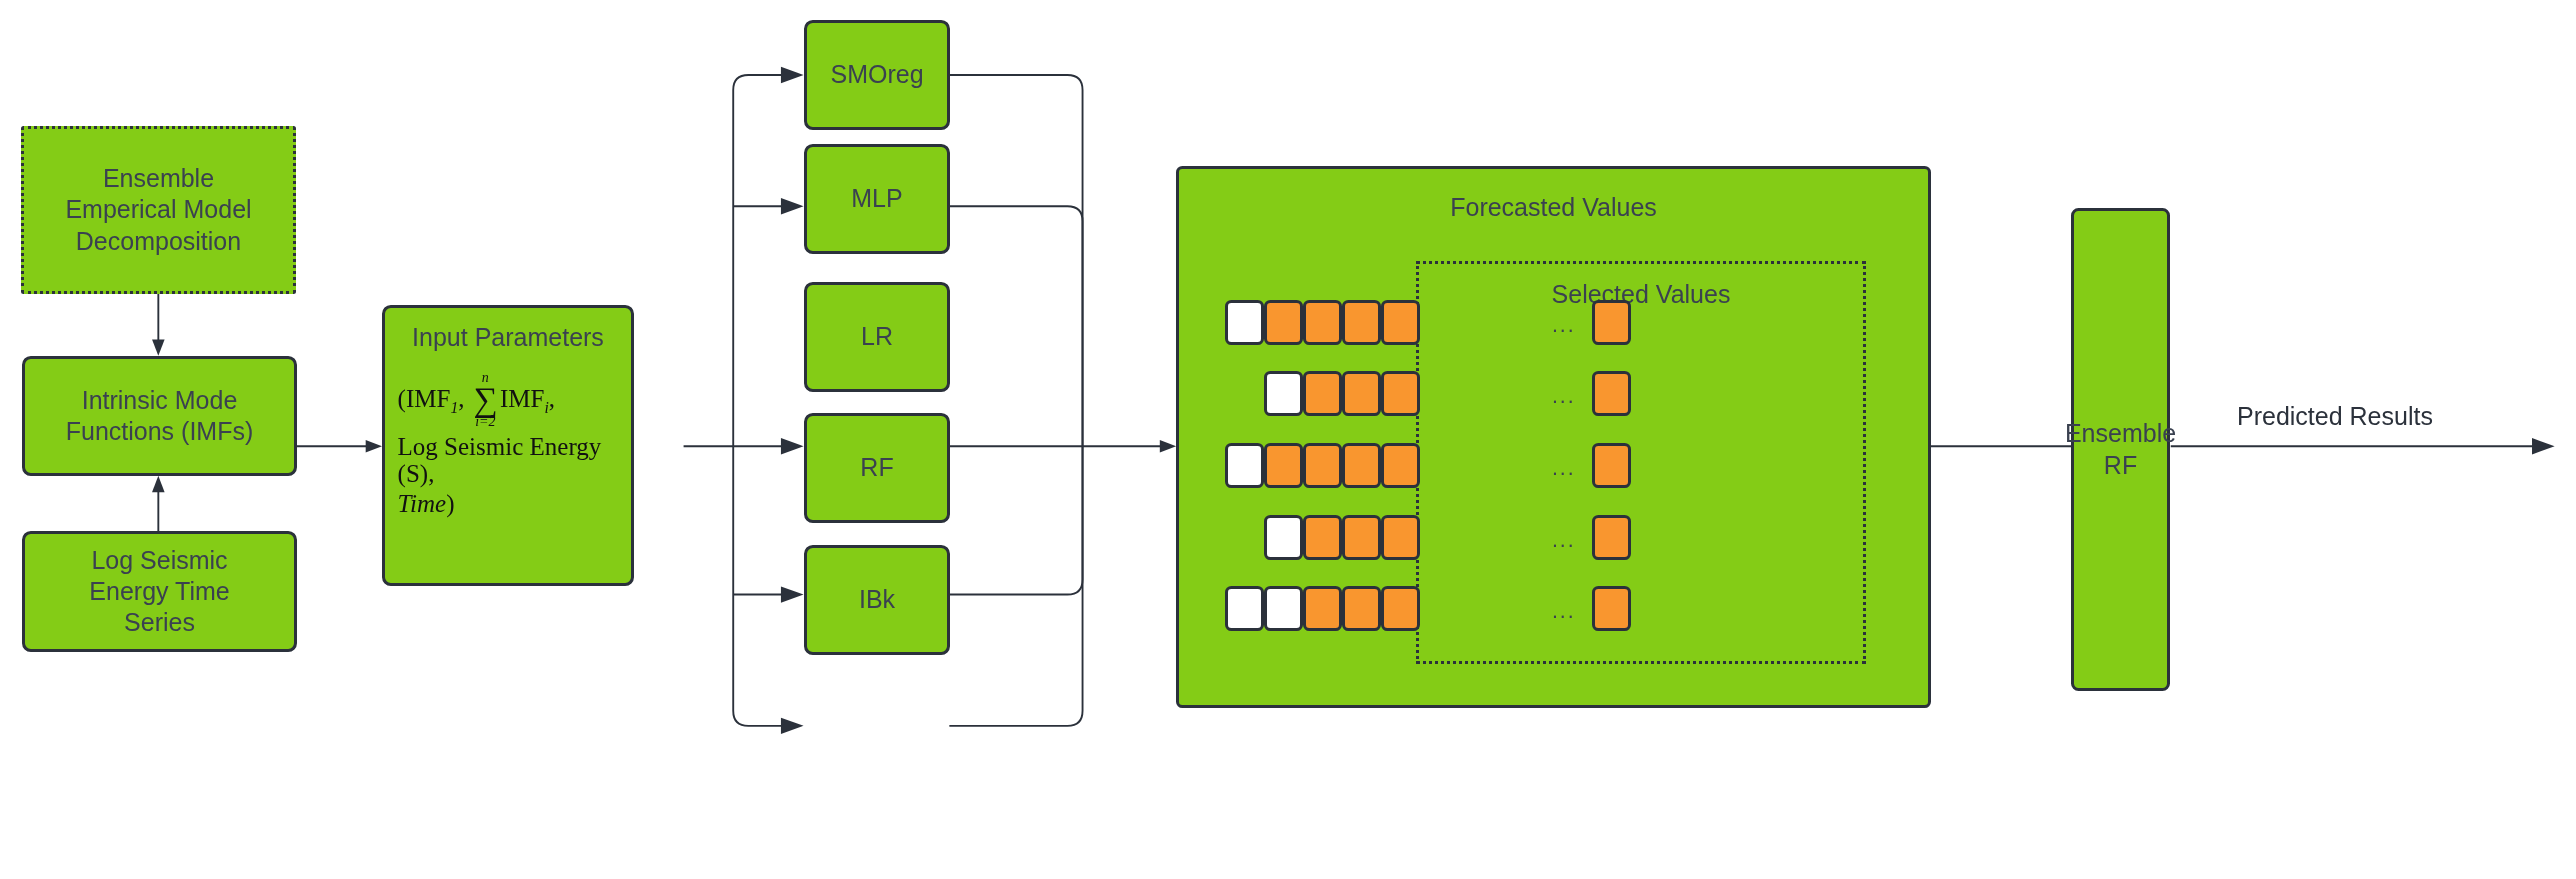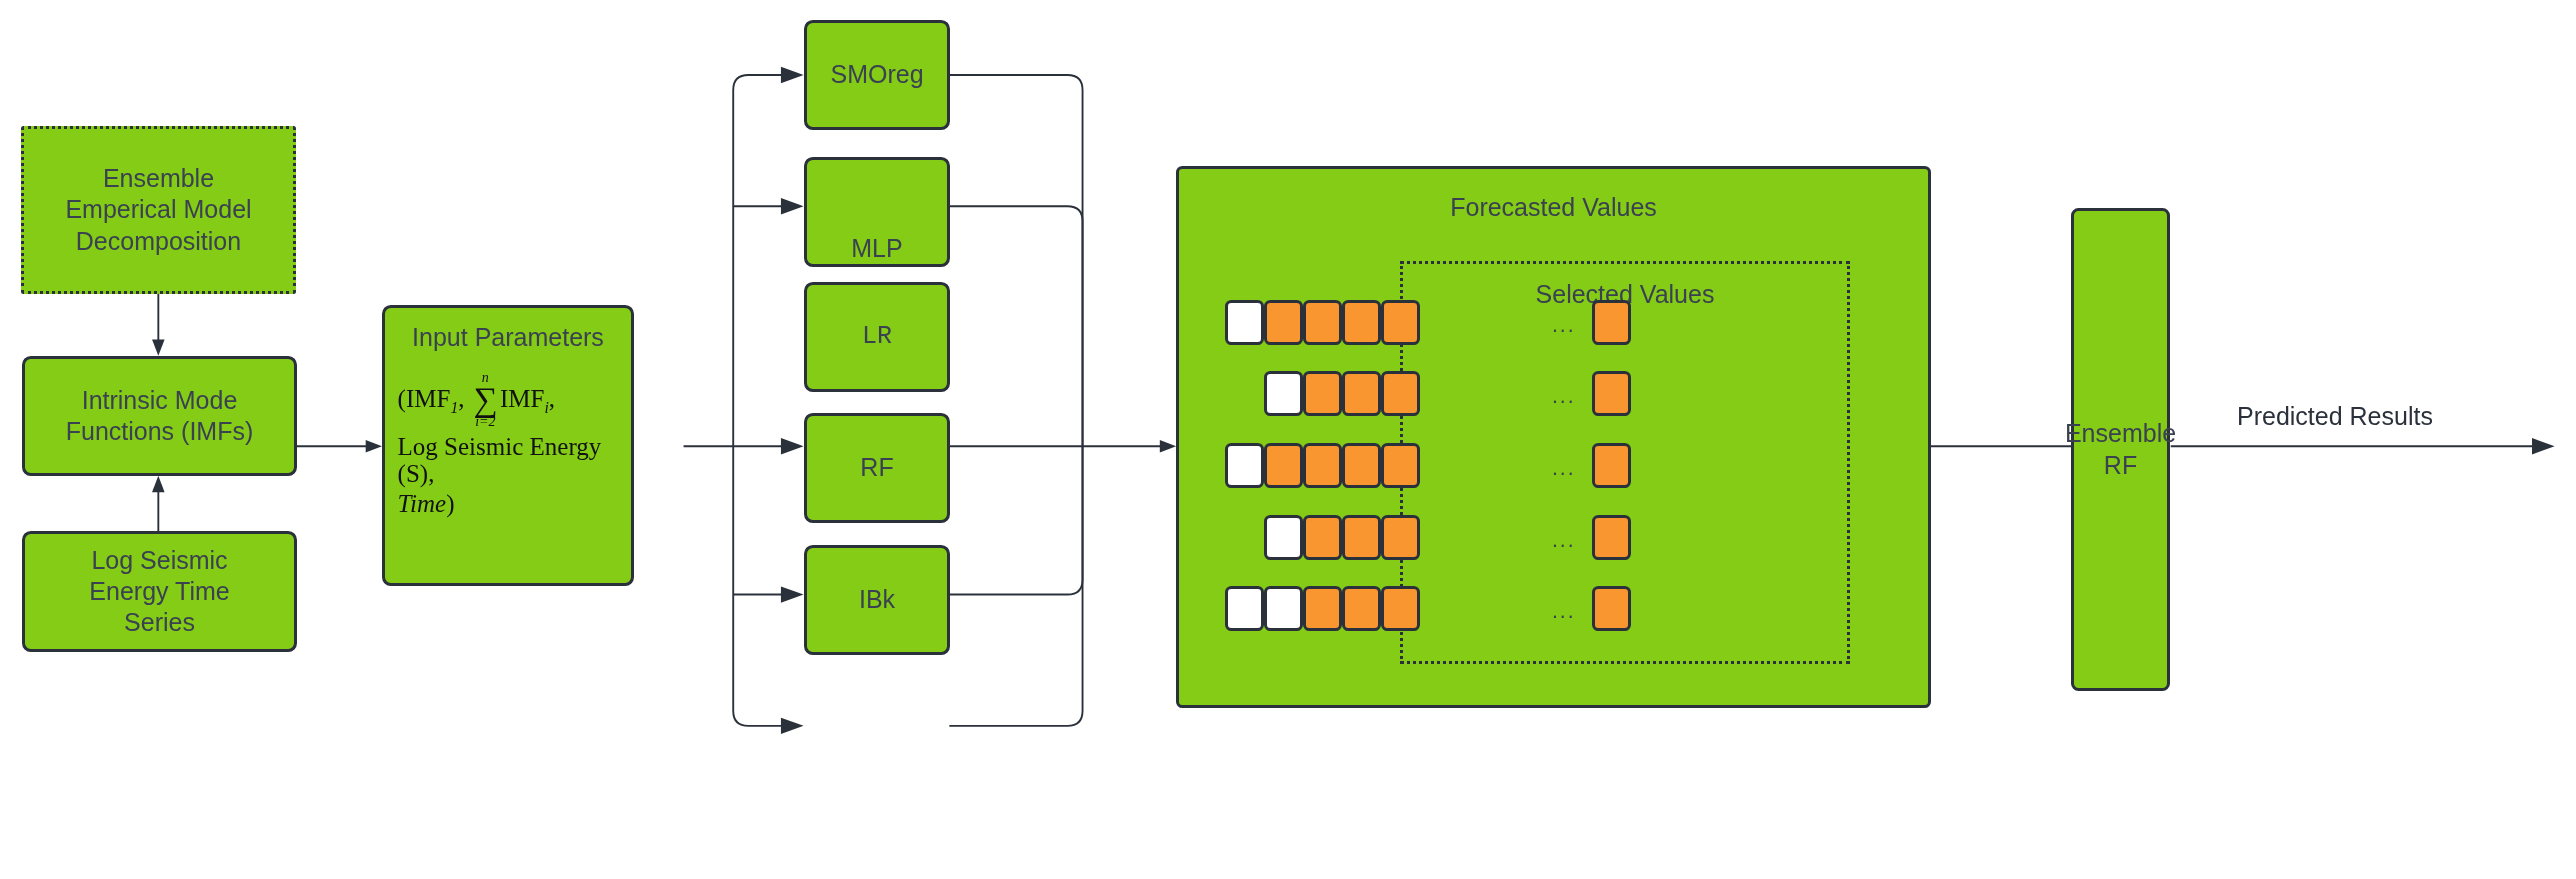--- a/index.html
+++ b/index.html
@@ -28,29 +28,29 @@
   .sumwrap{display:inline-flex;flex-direction:column;align-items:center;
            vertical-align:middle;line-height:1;margin:0 2.5px;position:relative;top:-1.3px;}
   .sumwrap .lim{font-size:14px;font-style:italic;}
   .sumwrap .sig{font-size:34px;line-height:0.9;}
   .sub{font-size:15.7px;vertical-align:sub;}
   .ital{font-style:italic;}
 
   
   .model{width:146px;height:110px;}
   #m0{left:804px;top:19.5px;}
-  #m1{left:804px;top:157px;align-items:flex-end;}
-  #m2{left:804px;top:282px;font-family:Liberation Mono, monospace;}
+  #m1{left:804px;top:144px;}
+  #m2{left:804px;top:282px;}
   #m3{left:804px;top:413px;}
   #m4{left:804px;top:545px;}
 
   
   #forecast{left:1176px;top:166px;width:755px;height:542px;border-radius:6.3px;display:block;}
   #forecast .ftitle{position:absolute;left:0;right:0;top:22.6px;text-align:center;font-size:25px;color:#3a4150;}
-  #selbox{position:absolute;left:221px;top:92px;width:450px;height:403px;
+  #selbox{position:absolute;left:237px;top:92px;width:450px;height:403px;
           border:3.1px dotted #2b313b;box-sizing:border-box;}
   #selbox .stitle{position:absolute;left:0;right:0;top:15px;text-align:center;font-size:25px;color:#3a4150;}
 
   .grid{position:absolute;left:0;top:0;width:755px;height:542px;}
   .cell{position:absolute;box-sizing:border-box;border:3.1px solid #2b313b;border-radius:6.3px;
         width:39px;height:45px;background:#fff;}
   .cell.on{background:#F9962F;}
   .dots{position:absolute;font-size:21.4px;color:#3a4150;letter-spacing:1.9px;line-height:1;}
 
   

